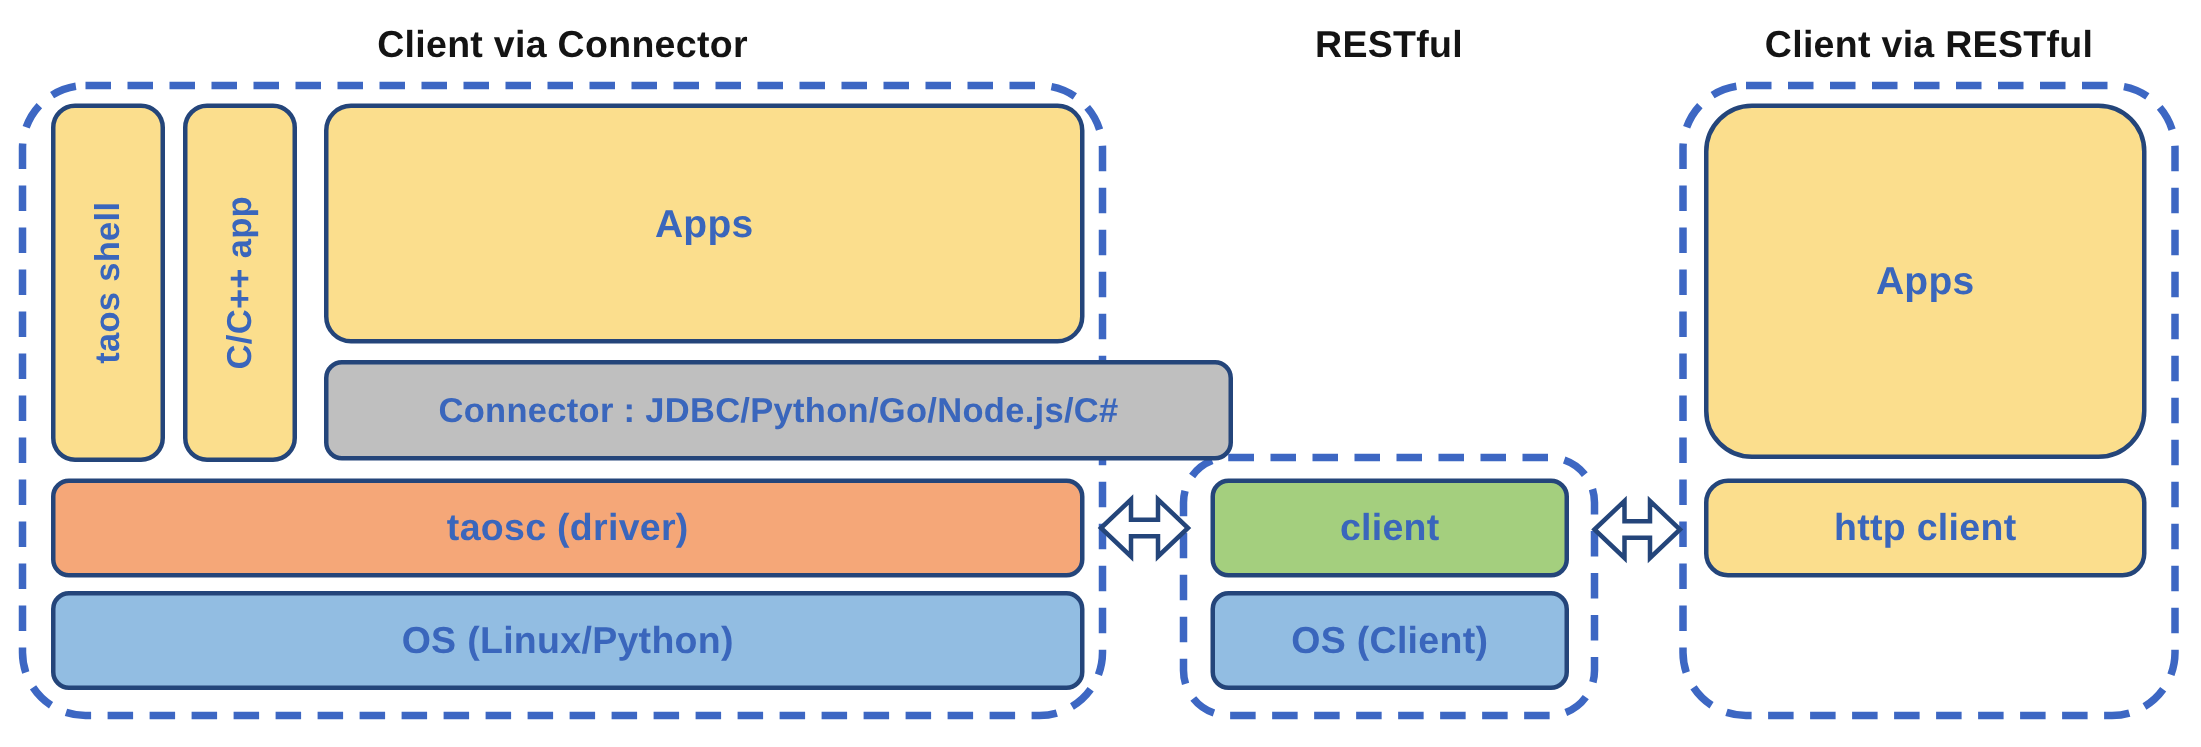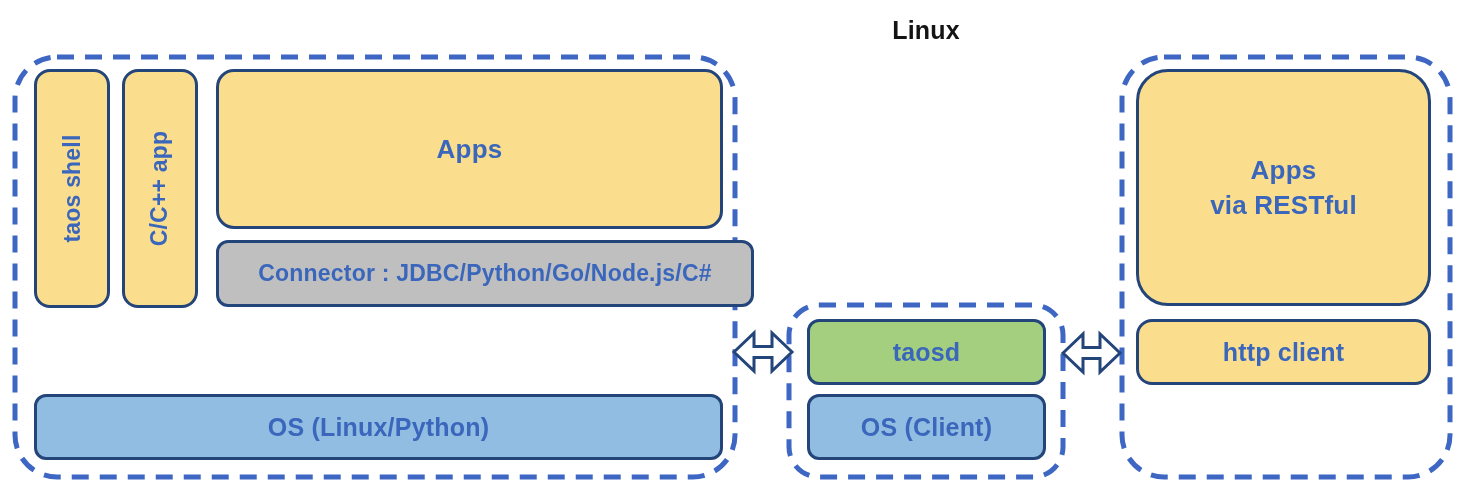--- a/index.html
+++ b/index.html
@@ -86,55 +86,59 @@
 <div class="canvas">
 
   <svg class="overlay" viewBox="0 0 1467 498" aria-hidden="true">
     <rect class="dashed" x="15" y="57" width="720" height="420" rx="42"></rect>
     <rect class="dashed" x="789" y="305" width="274" height="172" rx="30"></rect>
     <rect class="dashed" x="1122" y="57" width="328" height="420" rx="42"></rect>
     <polygon class="arrow" points="734,352 754,333 754,346.5 772,346.5 772,333 792,352 772,371 772,357.5 754,357.5 754,371"></polygon>
     <polygon class="arrow" points="1063,353 1083,334 1083,347.5 1100,347.5 1100,334 1120,353 1100,372 1100,358.5 1083,358.5 1083,372"></polygon>
   </svg>
 
-  <div class="title" style="left:789px;width:274px;">Linux</div>
+  <div class="title" style="left:15px;width:720px;">Client via Connector</div>
+  <div class="title" style="left:789px;width:274px;">RESTful</div>
+  <div class="title" style="left:1122px;width:328px;">Client via RESTful</div>
 
   <div class="box yellow vbox r16" style="left:34px;top:69px;width:76px;height:239px;">
     <span>taos shell</span>
   </div>
 
   <div class="box yellow vbox r16" style="left:122px;top:69px;width:76px;height:239px;">
     <span>C/C++ app</span>
   </div>
 
   <div class="box yellow r18" style="left:216px;top:69px;width:507px;height:160px;">
     <span class="apps-label">Apps</span>
   </div>
 
-  <div class="box gray r12" style="left:216px;top:240px;width:538px;height:67px;">
+  <div class="box gray r12" style="left:216px;top:240px;width:606px;height:67px;">
     <span class="connector-label">Connector : JDBC/Python/Go/Node.js/C#</span>
   </div>
 
+  <div class="box orange r12" style="left:34px;top:319px;width:689px;height:66px;">
+    <span>taosc (driver)</span>
+  </div>
 
   <div class="box blue r12" style="left:34px;top:394px;width:689px;height:66px;">
     <span>OS (Linux/Python)</span>
   </div>
 
   <div class="box green r12" style="left:807px;top:319px;width:239px;height:66px;">
-    <span>taosd</span>
+    <span>client</span>
   </div>
 
   <div class="box blue r12" style="left:807px;top:394px;width:239px;height:66px;">
     <span>OS (Client)</span>
   </div>
 
   <div class="box yellow r32" style="left:1136px;top:69px;width:295px;height:237px;">
     <div class="two-line">
       <div>Apps</div>
-      <div>via RESTful</div>
     </div>
   </div>
 
   <div class="box yellow r16" style="left:1136px;top:319px;width:295px;height:66px;">
     <span>http client</span>
   </div>
 
 
 </div>
 

